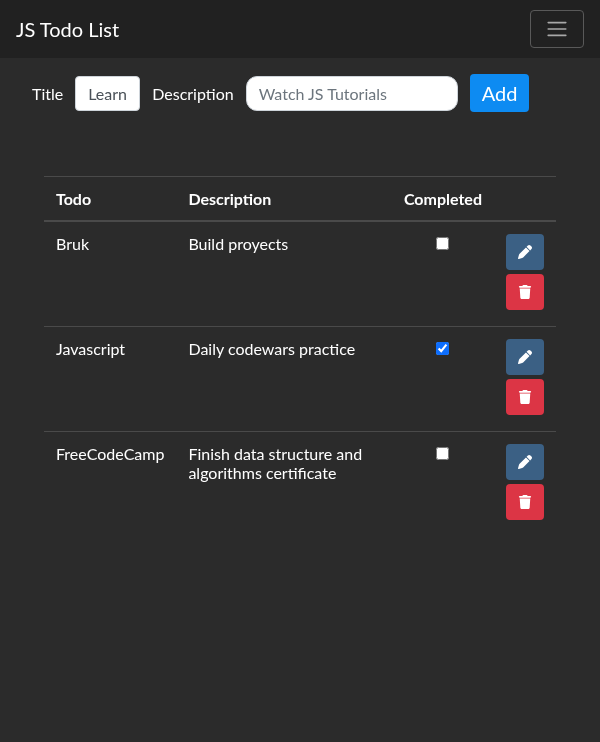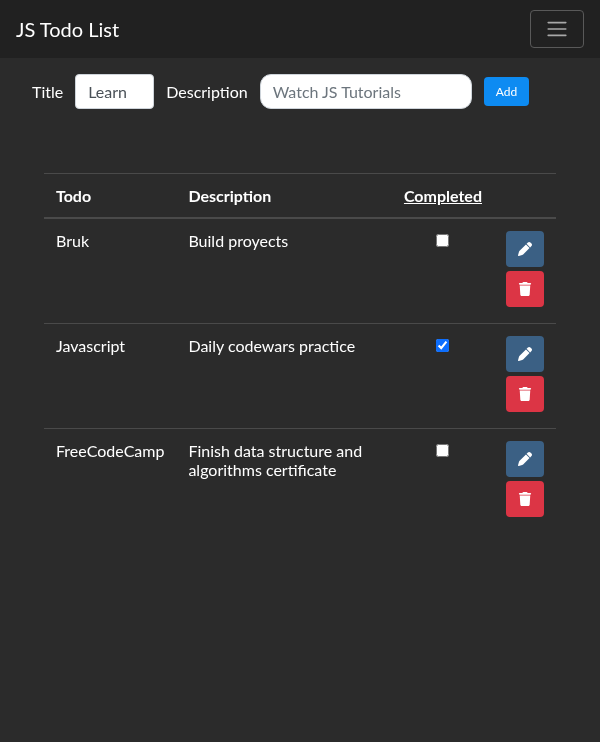--- a/index.html
+++ b/index.html
@@ -58,31 +58,31 @@
       border-radius: 4px;
       padding: 7px 12px;
       font-size: 16px;
       color: #495057;
       font-family: inherit;
     }
     .form-input::placeholder {
       color: #6c757d;
     }
     #title-input {
-      width: 79px;
+      width: 65px;
     }
     #description-input {
       width: 212px;
       border-radius: 11px;
     }
     .btn {
       border: none;
       border-radius: 4px;
       padding: 7px 12px;
-      font-size: 12px;
+      font-size: 20px;
       cursor: pointer;
       font-family: inherit;
     }
     .btn-primary {
       background-color: #0d8bf2;
       color: #fff;
     }
     .table-container {
       padding: 16px 44px;
       margin-top: 32px;
@@ -95,21 +95,20 @@
     thead th {
       text-align: left;
       font-weight: 700;
       font-size: 16px;
       padding: 12px;
       border-top: 1px solid #4a4a4a;
       border-bottom: 2px solid #4a4a4a;
     }
     thead th.center {
       text-align: center;
-      text-decoration: underline;
     }
     tbody td {
       padding: 12px;
       border-top: 1px solid #4a4a4a;
       vertical-align: top;
       font-size: 16px;
     }
     tbody tr:first-child td {
       border-top: none;
     }

